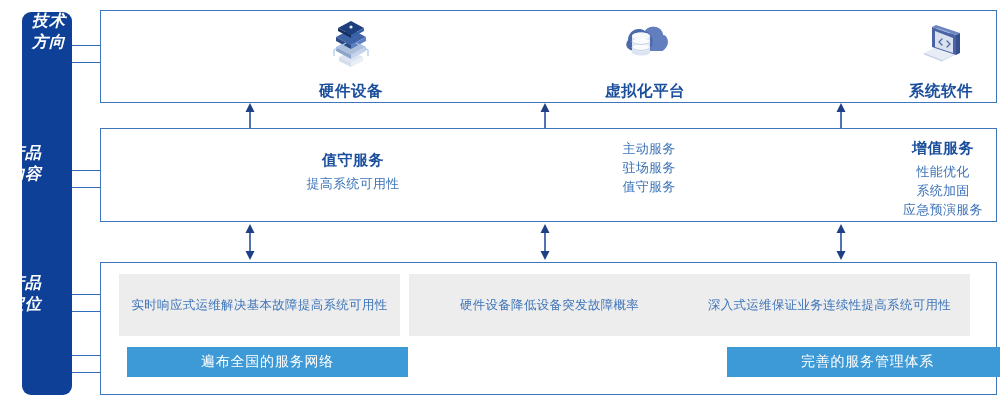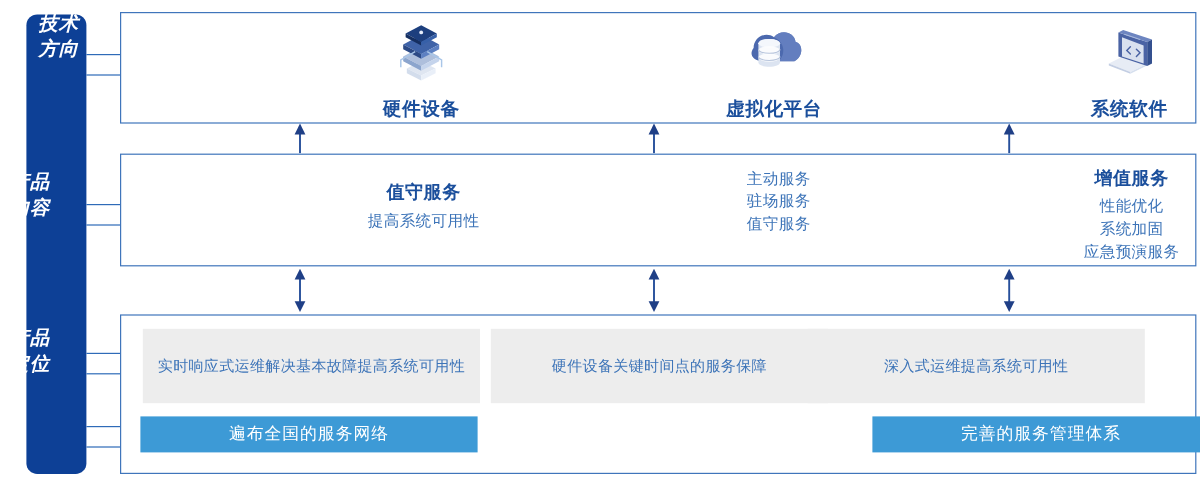--- a/index.html
+++ b/index.html
@@ -133,38 +133,38 @@
     height: 62px;
     background: #ededed;
     display: flex;
     flex-direction: row;
     align-items: center;
     justify-content: center;
     box-sizing: border-box;
   }
   #grey-0 { left: 18px; }
   #grey-1 { left: 308px; }
-  #grey-2 { left: 572px; }
+  #grey-2 { left: 588px; }
   .grey-line {
     font-size: 12.5px;
     color: #3d74b8;
     line-height: 18.5px;
     letter-spacing: 0.3px;
   }
   .blue-bar {
     position: absolute;
     top: 84px;
     width: 281px;
     height: 30px;
     background: #3d9ad6;
     display: flex;
     align-items: center;
     justify-content: center;
   }
-  #bar-0 { left: 16px; }
+  #bar-0 { left: 26px; }
   #bar-1 { left: 308px; }
   #bar-2 { left: 598px; margin-left: 28px; }
   .blue-bar-label {
     font-size: 14px;
     color: #ffffff;
     letter-spacing: 0.8px;
   }
 
   
   .arrow { position: absolute; }
@@ -332,24 +332,25 @@
 
   <div class="panel" id="panel-bottom">
 
     <div class="grey-card" id="grey-0">
       <div class="grey-line">实时响应式运维</div>
       <div class="grey-line">解决基本故障</div>
       <div class="grey-line">提高系统可用性</div>
     </div>
     <div class="grey-card" id="grey-1">
       <div class="grey-line">硬件设备</div>
-      <div class="grey-line">关键时间点的服务保障</div>
+      <div class="grey-line">降低设备突发故障概率</div>
     </div>
     <div class="grey-card" id="grey-2">
       <div class="grey-line">深入式运维</div>
+      <div class="grey-line">保证业务连续性</div>
       <div class="grey-line">提高系统可用性</div>
     </div>
 
     <div class="blue-bar" id="bar-0">
       <span class="blue-bar-label">遍布全国的服务网络</span>
     </div>
     <div class="blue-bar" id="bar-2">
       <span class="blue-bar-label">完善的服务管理体系</span>
     </div>
   </div>

